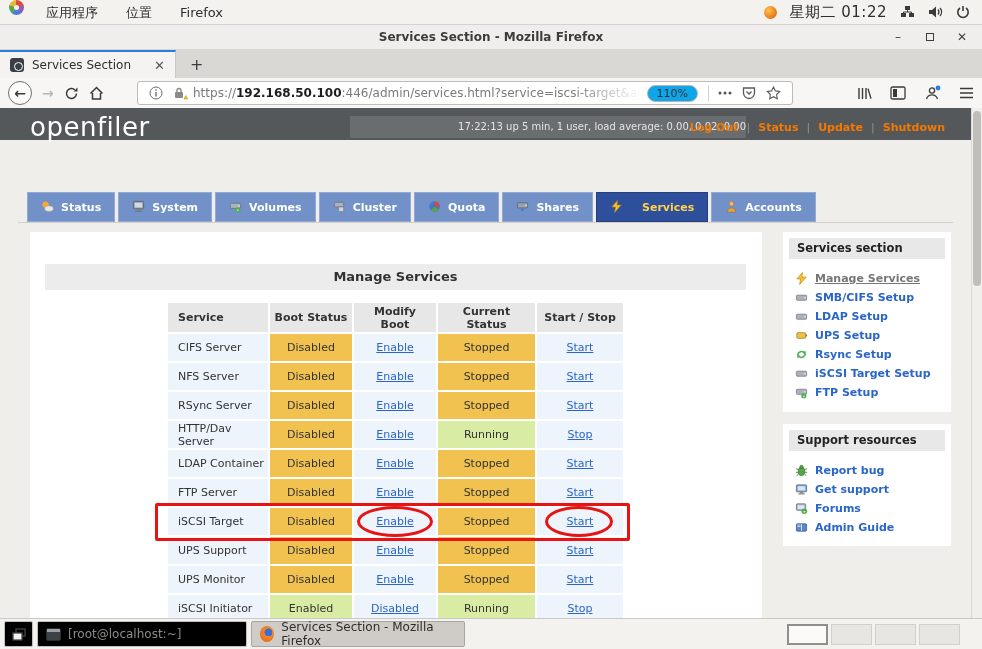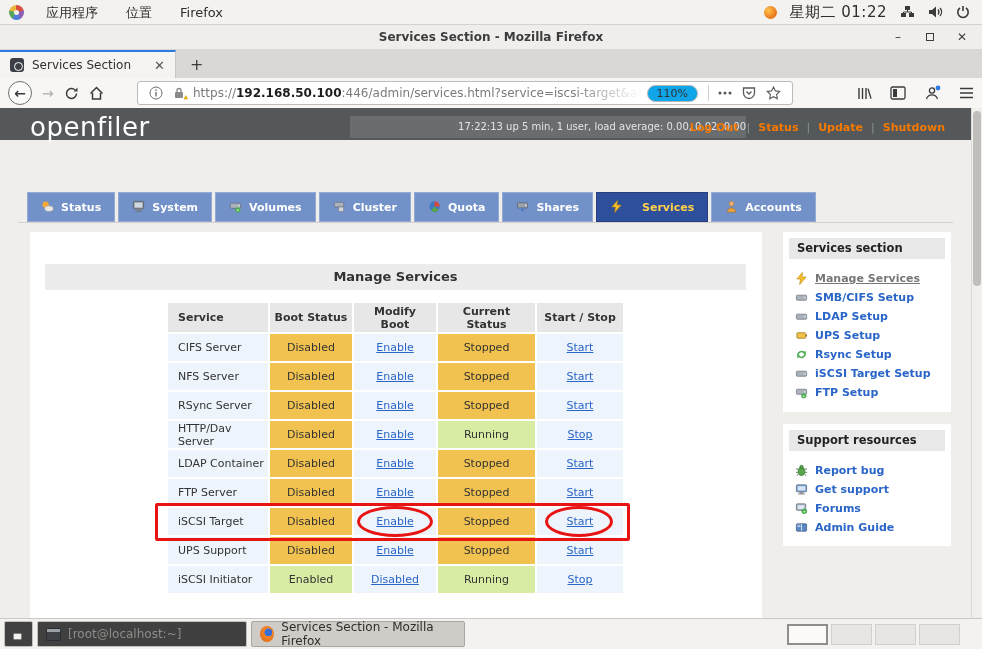--- a/index.html
+++ b/index.html
@@ -3,21 +3,21 @@
 <meta charset="utf-8">
 <style>
   * { margin:0; padding:0; box-sizing:border-box; }
   html,body { width:982px; height:649px; overflow:hidden; }
   body { font-family:"DejaVu Sans","Liberation Sans",sans-serif; background:#efeeeb; }
   #screen { position:relative; width:982px; height:649px; background:#efeeeb; }
 
   
   #top-panel { position:absolute; left:0; top:0; width:982px; height:25px;
     background:#f4f2ef; border-bottom:1px solid #d5d3cf; display:flex; align-items:center; }
-  .panel-left { display:flex; align-items:center; gap:0; }
+  .panel-left { display:flex; gap:0; }
   .pinwheel { width:15px; height:15px; margin:0 8px 0 9px; border-radius:50%;
     background:conic-gradient(#d94f3f 0 20%, #8a5fb5 0 40%, #4f7bd9 0 60%, #58a55c 0 80%, #e8b73a 0); position:relative; }
   .pinwheel::after { content:""; position:absolute; left:5px; top:5px; width:5px; height:5px; border-radius:50%; background:#f4f2ef; }
   .panel-menu { font-size:13px; color:#2e2e2e; padding:0 14px; height:25px; line-height:25px; cursor:default; }
   .panel-right { margin-left:auto; display:flex; align-items:center; gap:13px; padding-right:12px; }
   .ff-dot { width:13px; height:13px; border-radius:50%; background:radial-gradient(circle at 35% 35%, #ffc24a, #e8731a 70%); }
   .clock { font-size:15px; color:#2e2e2e; letter-spacing:0.5px; }
   .tray-svg { display:block; }
 
   
@@ -107,21 +107,21 @@
   #anno-ellipse-enable { left:357px; top:506px; width:76px; height:31px; border-radius:50%; }
   #anno-ellipse-start { left:545px; top:506px; width:68px; height:31px; border-radius:50%; }
 
   
   #scrollbar { position:absolute; left:971px; top:108px; width:11px; height:510px; background:#f0efec; border-left:1px solid #dcdad6; }
   #scroll-thumb { position:absolute; left:1px; top:3px; width:8px; height:175px; background:#c0beba; border-radius:4px; }
 
   
   #taskbar { position:absolute; left:0; top:618px; width:982px; height:31px; background:#f4f2ef; border-top:1px solid #cbc9c5;
     display:flex; align-items:center; }
-  .task-btn { height:26px; border:1px solid #c2c0bc; border-radius:2px; background:#404040; display:flex;
+  .task-btn { height:26px; border:1px solid #c2c0bc; border-radius:2px; background:#000000; display:flex;
     align-items:center; padding:0 8px; gap:7px; margin-left:4px; font-size:12px; color:#8e8c88; }
   .task-btn.active { background:#cfccc8; border-color:#a8a6a2; color:#2f2e2c; }
   #show-desktop { width:29px; justify-content:center; padding:0; }
   .term-ic { width:15px; height:13px; background:#3e4246; border:1px solid #2b2e31; border-radius:2px; position:relative; }
   .term-ic::after{ content:""; position:absolute; left:0; top:0; width:100%; height:3px; background:#9aa0a6; }
   .ffmini { width:16px; height:16px; border-radius:50%; background:radial-gradient(circle at 60% 40%, #3a6fd8 30%, #f2852a 32%, #e8731a 70%, #d4550f); }
   #workspaces { margin-left:auto; display:flex; gap:3px; margin-right:22px; }
   .ws { width:41px; height:21px; background:#e8e6e2; border:1px solid #d2d0cc; }
   .ws.active { background:#fbfaf8; border:2px solid #908e8a; }
 </style>
@@ -417,20 +417,27 @@
                 <td class="lnk"><a href="#">Start</a></td>
               </tr>
               <tr>
                 <td class="svc">UPS Support</td>
                 <td class="st amber">Disabled</td>
                 <td class="lnk"><a href="#">Enable</a></td>
                 <td class="st amber">Stopped</td>
                 <td class="lnk"><a href="#">Start</a></td>
               </tr>
               <tr>
+                <td class="svc">UPS Monitor</td>
+                <td class="st amber">Disabled</td>
+                <td class="lnk"><a href="#">Enable</a></td>
+                <td class="st amber">Stopped</td>
+                <td class="lnk"><a href="#">Start</a></td>
+              </tr>
+              <tr>
                 <td class="svc">iSCSI Initiator</td>
                 <td class="st green">Enabled</td>
                 <td class="lnk"><a href="#">Disabled</a></td>
                 <td class="st green">Running</td>
                 <td class="lnk"><a href="#">Stop</a></td>
               </tr>
             </tbody>
         </table>
       </div>
     </div>

